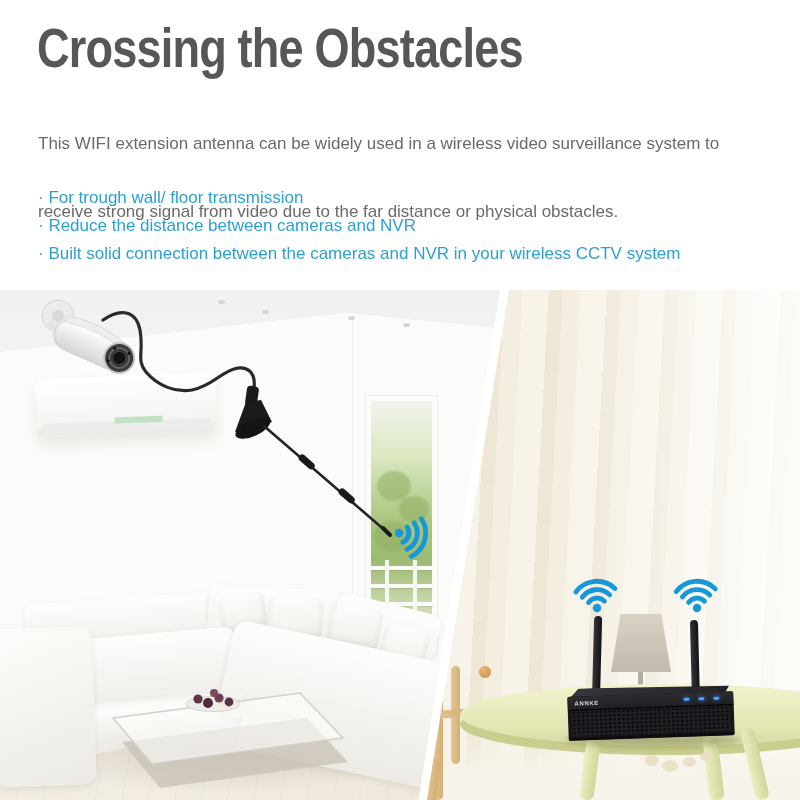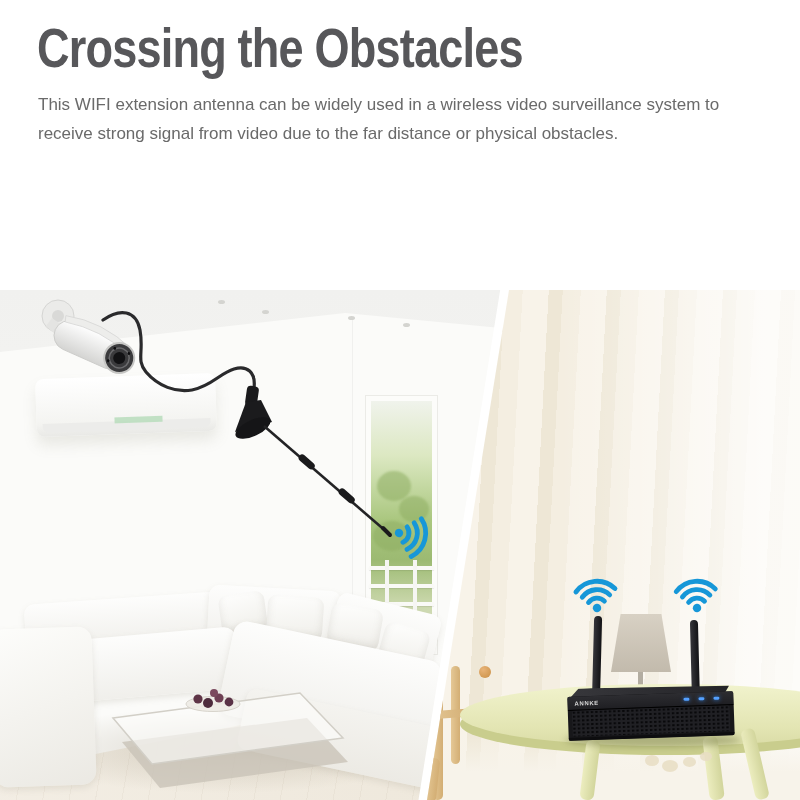--- a/index.html
+++ b/index.html
@@ -5,21 +5,21 @@
   html,body{margin:0;padding:0;background:#fff;}
   .page{position:relative;width:800px;height:800px;background:#ffffff;overflow:hidden;
         font-family:"Liberation Sans", sans-serif;}
 
   
   .title{position:absolute;left:37px;top:20px;margin:0;font-size:55px;font-weight:700;
          letter-spacing:-1px;color:#57575a;white-space:nowrap;
          transform:scaleX(.82);transform-origin:0 50%;line-height:1.05;}
   .desc{position:absolute;left:38px;top:90px;width:745px;color:#6a6a6a;
         font-size:17px;line-height:29px;}
-  .desc-line{white-space:nowrap;}
+  .desc-line{white-space:nowrap;margin-top:39px;}
   .features{position:absolute;left:38px;top:184px;width:745px;color:#2d9fd3;
             font-size:17px;line-height:28px;}
   .feature{white-space:nowrap;}
 
   
   .scene{position:absolute;left:0;top:290px;width:800px;height:510px;overflow:hidden;}
 
   
   .room-left{position:absolute;inset:0;background:#fbfbf9;
              clip-path:polygon(0 0,503px 0,421px 510px,0 510px);}
@@ -142,20 +142,25 @@
 
 <div class="page">
 
   <h1 class="title"><span>Crossing the Obstacles</span></h1>
 
   <div class="desc">
     <div class="desc-line">This WIFI extension antenna can be widely used in a wireless video surveillance system to</div>
     <div class="desc-line">receive strong signal from video due to the far distance or physical obstacles.</div>
   </div>
 
+  <div class="features">
+    <div class="feature">· For trough wall/ floor transmission</div>
+    <div class="feature">· Reduce the distance between cameras and NVR</div>
+    <div class="feature">· Built solid connection between the cameras and NVR in your wireless CCTV system</div>
+  </div>
 
   <div class="scene">
 
     <div class="room-left">
       <div class="ceiling"></div>
       <div class="spot" style="left:218px;top:10px"></div>
       <div class="spot" style="left:262px;top:20px"></div>
       <div class="spot" style="left:348px;top:26px"></div>
       <div class="spot" style="left:403px;top:33px"></div>
       <div class="wall-corner"></div>

